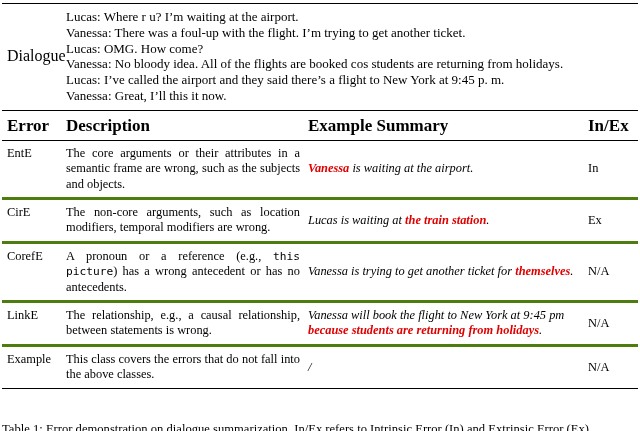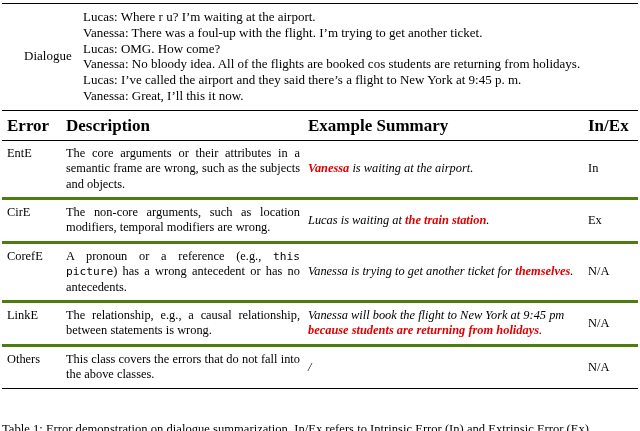--- a/index.html
+++ b/index.html
@@ -8,22 +8,22 @@
     width: 640px; height: 431px; overflow: hidden;
     font-family: "Liberation Serif", "DejaVu Serif", serif;
     color: #000;
   }
   .page { position: relative; width: 640px; height: 431px; padding: 3px 2px 0 2px; overflow: hidden; }
 
   .rule-heavy { border-top: 1.5px solid #000; }
 
   .dialogue-section { display: flex; padding: 5px 0 6px 0; }
   .dialogue-label {
-    width: 64px; padding-left: 5px; font-size: 13px;
-    display: flex; align-items: center; margin-left: 17px;
+    width: 64px; padding-left: 5px; font-size: 16px;
+    display: flex; align-items: center;
   }
   .dialogue-body { flex: 1; }
   .dialogue-line { font-size: 13px; line-height: 15.8px; white-space: nowrap; }
 
   table.err-table {
     width: 100%; border-collapse: collapse; table-layout: fixed;
     border-top: 1.4px solid #000; border-bottom: 1.6px solid #000;
     font-size: 12.4px;
   }
   col.c-error { width: 64px; }
@@ -108,21 +108,21 @@
         <td class="cell-ex"><span>Vanessa is trying to get another ticket for </span><span class="seg-red">themselves</span><span>.</span></td>
         <td class="cell-inex">N/A</td>
       </tr>
       <tr>
         <td class="cell-error">LinkE</td>
         <td class="cell-desc"><span>The relationship, e.g., a causal relationship, between statements is wrong.</span></td>
         <td class="cell-ex"><span>Vanessa will book the flight to New York at 9:45 pm </span><span class="seg-red">because students are returning from holidays</span><span>.</span></td>
         <td class="cell-inex">N/A</td>
       </tr>
       <tr>
-        <td class="cell-error">Others</td>
+        <td class="cell-error">Example</td>
         <td class="cell-desc"><span>This class covers the errors that do not fall into the above classes.</span></td>
         <td class="cell-ex"><span>/</span></td>
         <td class="cell-inex">N/A</td>
       </tr>
     </tbody>
   </table>
 
   <div class="caption">Table 1: Error demonstration on dialogue summarization. In/Ex refers to Intrinsic Error (In) and Extrinsic Error (Ex).</div>
 
 </div>

